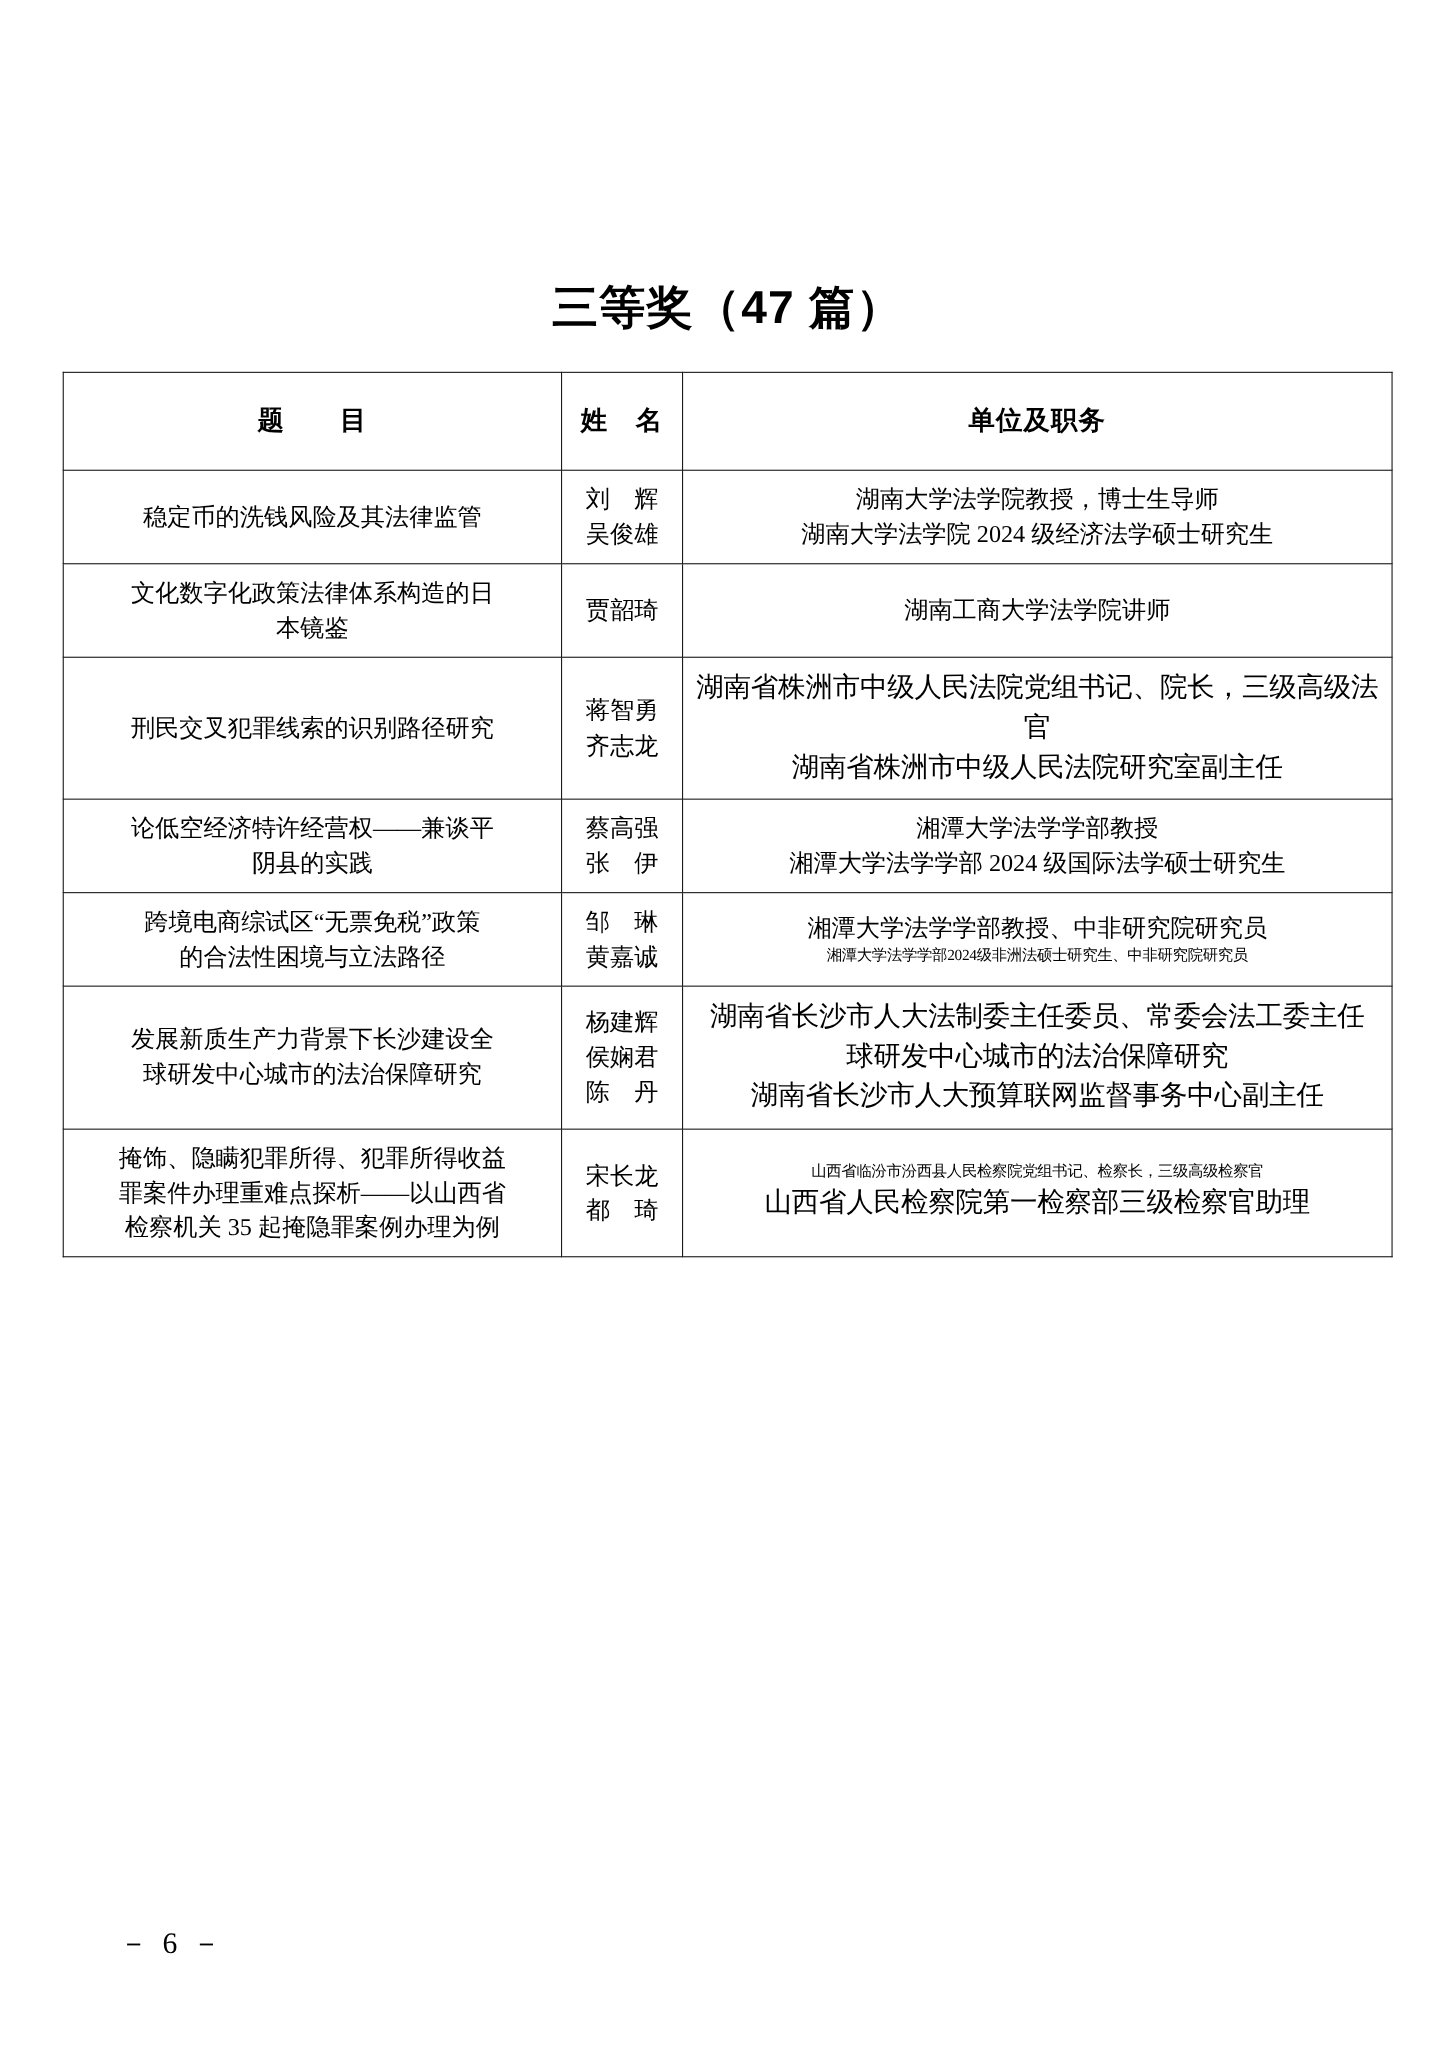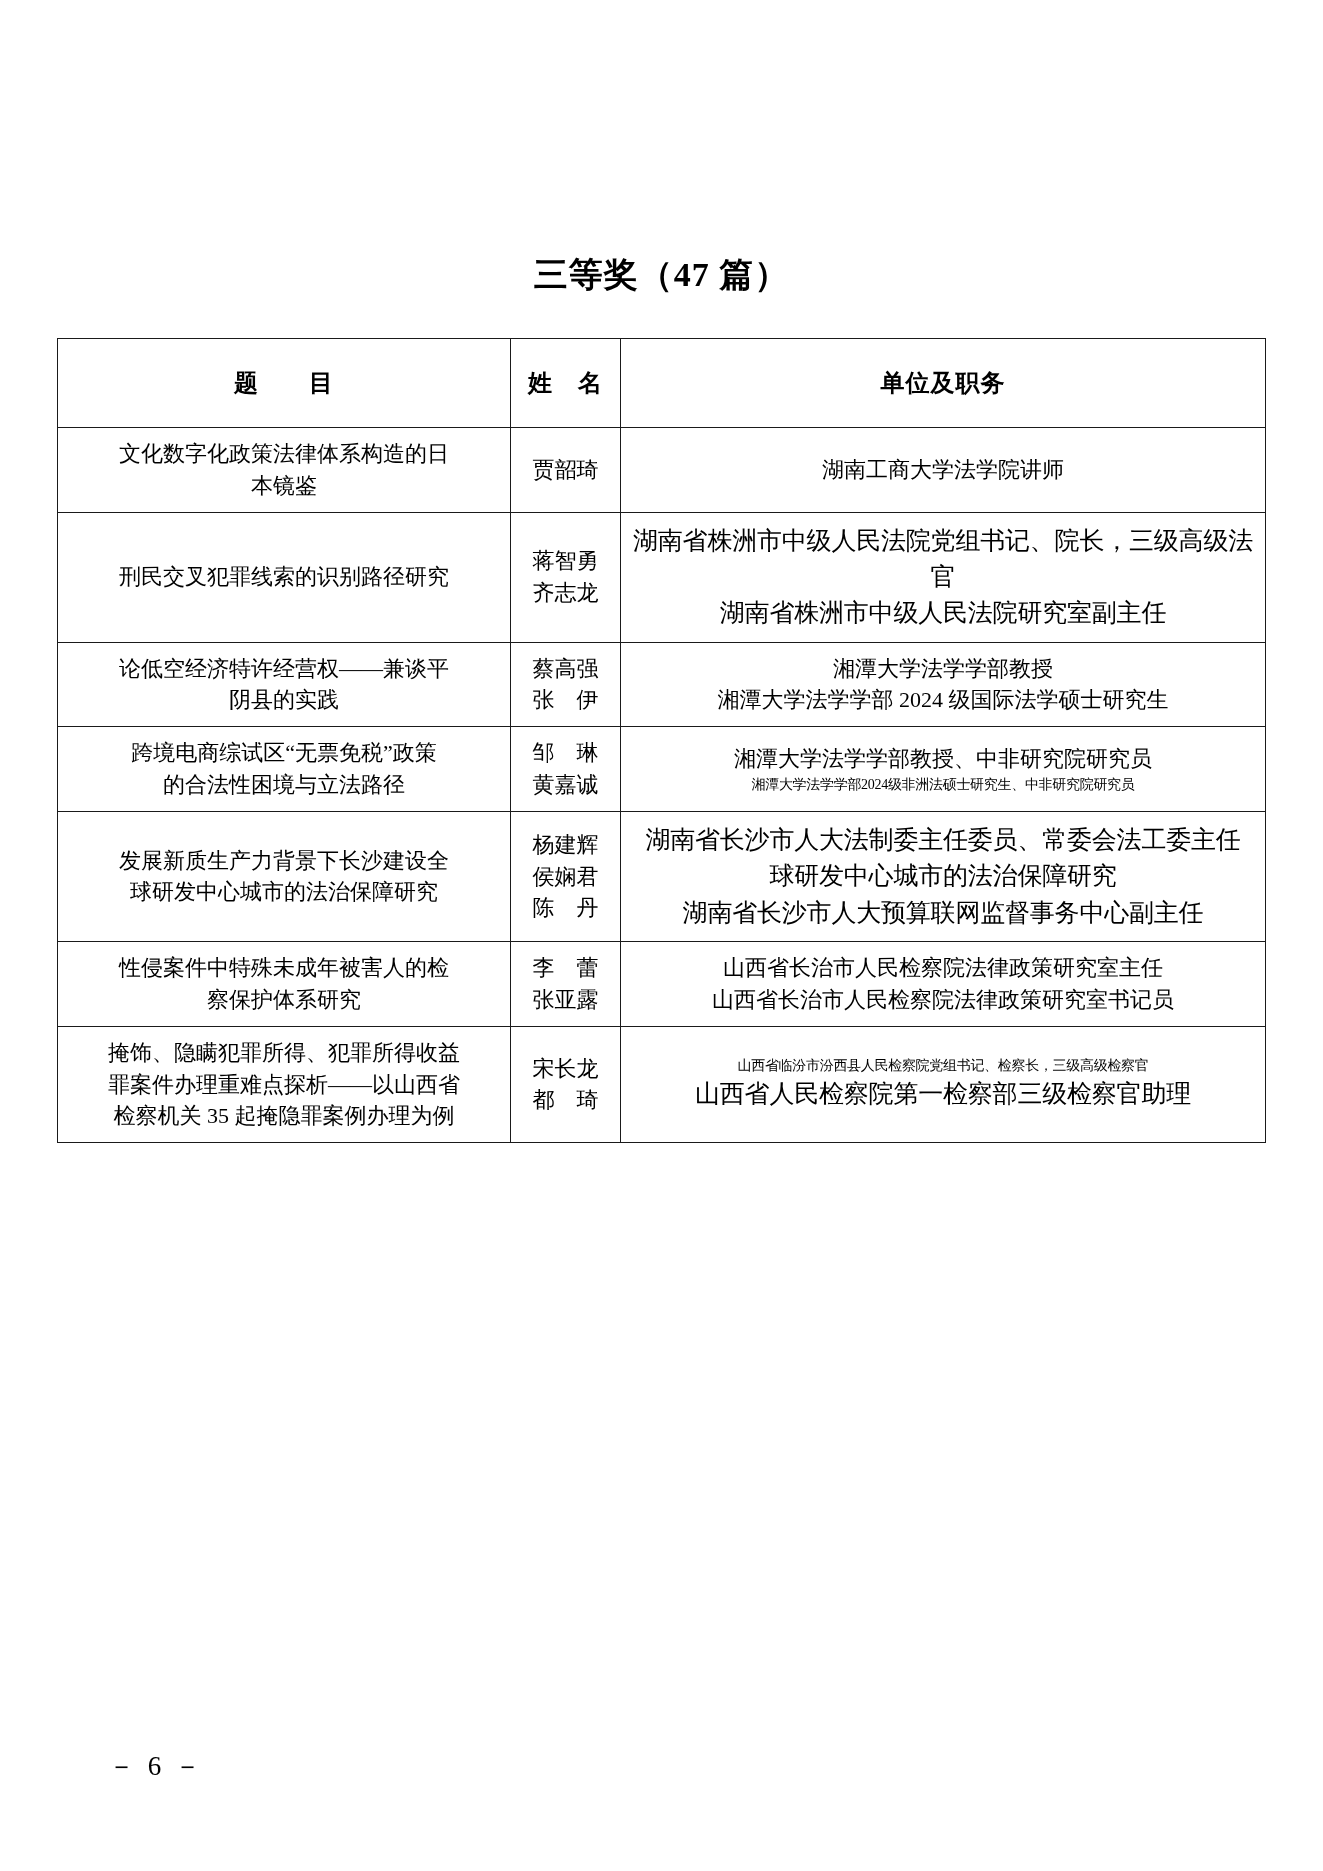--- a/index.html
+++ b/index.html
@@ -22,24 +22,24 @@
     width: 1323px;
     height: 1871px;
     box-sizing: border-box;
   }
   .doc-title {
     position: absolute;
     top: 252px;
     left: 0;
     width: 1323px;
     text-align: center;
-    font-size: 34px;
+    font-size: 42px;
     font-weight: 700;
     letter-spacing: 1px;
-    font-family: Liberation Serif, serif;
+    font-family: Liberation Sans, sans-serif;
   }
   table.award-table {
     position: absolute;
     top: 338px;
     left: 57px;
     width: 1208px;
     border-collapse: collapse;
     table-layout: fixed;
   }
   table.award-table td,
@@ -109,20 +109,33 @@
     <thead>
       <tr>
         <th>题　　目</th>
         <th>姓　名</th>
         <th>单位及职务</th>
       </tr>
     </thead>
     <tbody>
         <tr>
           <td class="cell-title">
+            <span class="line">稳定币的洗钱风险及其法律监管</span>
+          </td>
+          <td class="cell-name">
+            <span class="line">刘　辉</span>
+            <span class="line">吴俊雄</span>
+          </td>
+          <td class="cell-affil">
+            <span class="line">湖南大学法学院教授，博士生导师</span>
+            <span class="line">湖南大学法学院 2024 级经济法学硕士研究生</span>
+          </td>
+        </tr>
+        <tr>
+          <td class="cell-title">
             <span class="line">文化数字化政策法律体系构造的日</span>
             <span class="line">本镜鉴</span>
           </td>
           <td class="cell-name">
             <span class="line">贾韶琦</span>
           </td>
           <td class="cell-affil">
             <span class="line">湖南工商大学法学院讲师</span>
           </td>
         </tr>
@@ -178,34 +191,20 @@
             <span class="line">陈　丹</span>
           </td>
           <td class="cell-affil">
             <span class="line small">湖南省长沙市人大法制委主任委员、常委会法工委主任</span>
             <span class="line small">球研发中心城市的法治保障研究</span>
             <span class="line small">湖南省长沙市人大预算联网监督事务中心副主任</span>
           </td>
         </tr>
         <tr>
           <td class="cell-title">
-            <span class="line">性侵案件中特殊未成年被害人的检</span>
-            <span class="line">察保护体系研究</span>
-          </td>
-          <td class="cell-name">
-            <span class="line">李　蕾</span>
-            <span class="line">张亚露</span>
-          </td>
-          <td class="cell-affil">
-            <span class="line">山西省长治市人民检察院法律政策研究室主任</span>
-            <span class="line">山西省长治市人民检察院法律政策研究室书记员</span>
-          </td>
-        </tr>
-        <tr>
-          <td class="cell-title">
             <span class="line">掩饰、隐瞒犯罪所得、犯罪所得收益</span>
             <span class="line">罪案件办理重难点探析——以山西省</span>
             <span class="line">检察机关 35 起掩隐罪案例办理为例</span>
           </td>
           <td class="cell-name">
             <span class="line">宋长龙</span>
             <span class="line">都　琦</span>
           </td>
           <td class="cell-affil">
             <span class="line smaller">山西省临汾市汾西县人民检察院党组书记、检察长，三级高级检察官</span>

